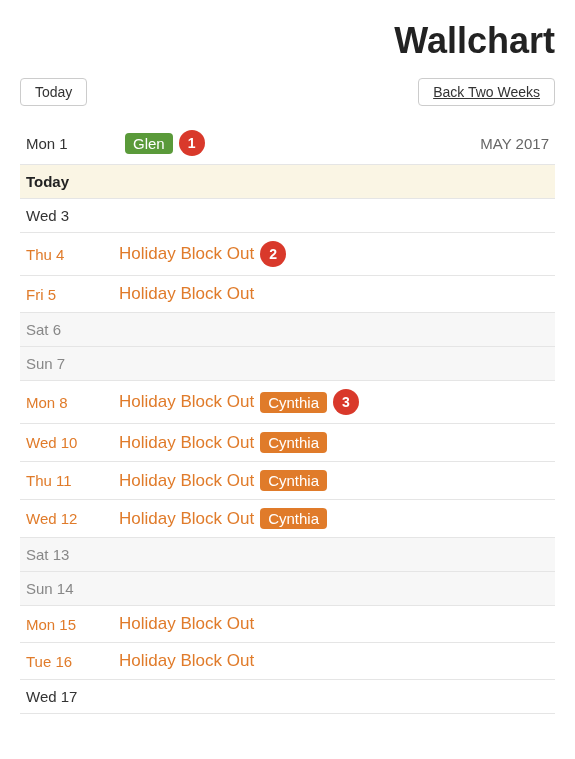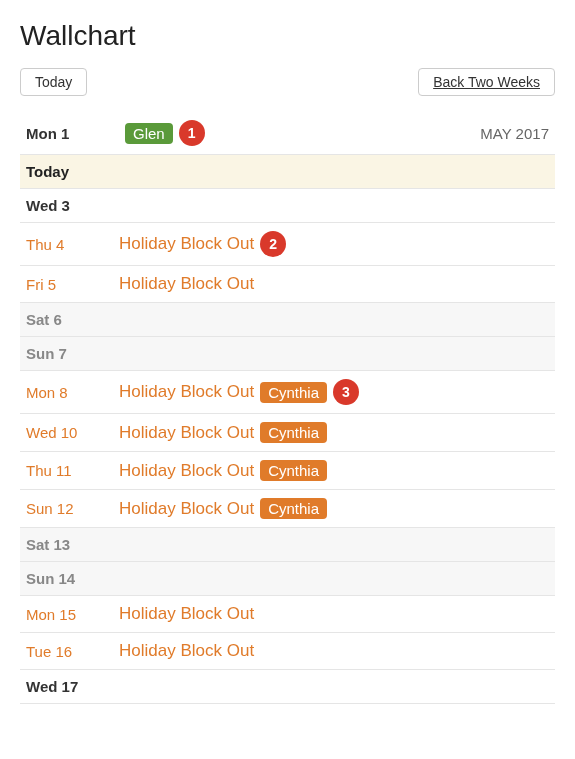--- a/index.html
+++ b/index.html
@@ -7,24 +7,25 @@
       font-family: -apple-system, BlinkMacSystemFont, 'Segoe UI', sans-serif;
       background: #fff;
       color: #333;
       width: 575px;
       min-height: 759px;
     }
     .page-container {
       padding: 20px 20px 20px 20px;
     }
     .page-title {
-      font-size: 28px;
-      font-weight: normal;
+      font-size: 36px;
+      font-weight: bold;
       margin-bottom: 16px;
       color: #222;
+      text-align: right;
     }
     .toolbar {
       display: flex;
       justify-content: space-between;
       align-items: center;
       margin-bottom: 16px;
     }
     .btn-today {
       border: 1px solid #ccc;
       background: #fff;
@@ -51,21 +52,21 @@
     .calendar-table tr {
       border-bottom: 1px solid #e5e5e5;
     }
     .calendar-table td {
       padding: 8px 6px;
       font-size: 15px;
       vertical-align: middle;
     }
     .day-label {
       min-width: 70px;
-      font-weight: bold;
+      font-weight: normal;
     }
     .day-label.orange { color: #e07b2a; font-weight: 500; }
     .day-label.gray { color: #888; }
     .day-label.bold-black { font-weight: bold; color: #222; }
     .month-label {
       text-align: right;
       color: #666;
       font-size: 15px;
     }
     .today-row td {
@@ -203,21 +204,21 @@
           <td class="day-label orange">Thu 11</td>
           <td>
             <div class="row-content">
               <span class="holiday-text">Holiday Block Out</span>
               <span class="badge badge-orange">Cynthia</span>
             </div>
           </td>
           <td class="month-label"></td>
         </tr>
         <tr>
-          <td class="day-label orange">Sun 12</td>
+          <td class="day-label orange">Wed 12</td>
           <td>
             <div class="row-content">
               <span class="holiday-text">Holiday Block Out</span>
               <span class="badge badge-orange">Cynthia</span>
             </div>
           </td>
           <td class="month-label"></td>
         </tr>
         <tr class="weekend-row">
           <td class="day-label gray">Sat 13</td>

